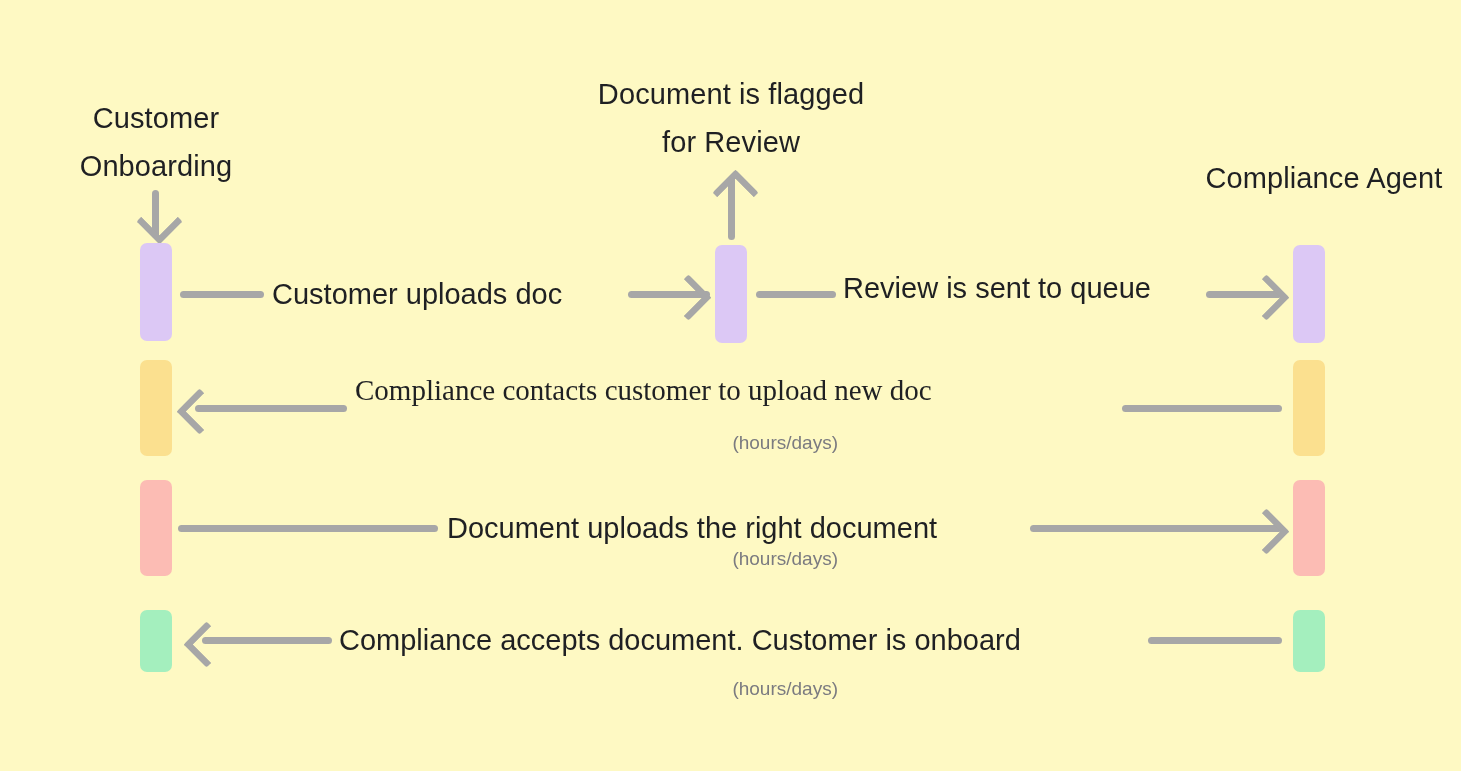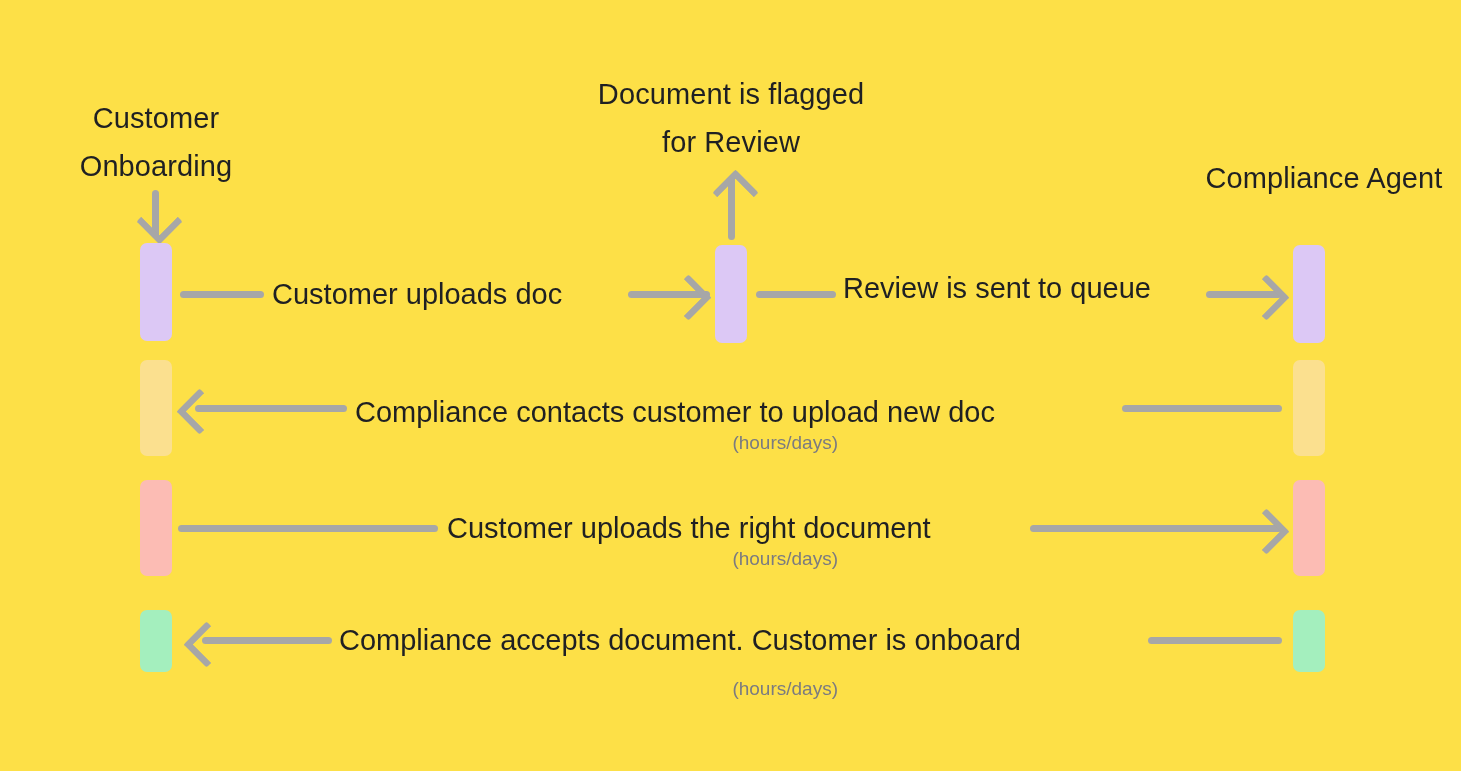--- a/index.html
+++ b/index.html
@@ -8,21 +8,21 @@
     background: #ffffff;
   }
   body {
     font-family: "Liberation Sans", sans-serif;
     -webkit-font-smoothing: antialiased;
   }
   #canvas {
     position: relative;
     width: 1461px;
     height: 771px;
-    background: #fde047;
+    background: #fef9c3;
     overflow: hidden;
   }
 
   
   .col-header {
     position: absolute;
     color: #1f2023;
     font-size: 29px;
     line-height: 48px;
     letter-spacing: 0.1px;
@@ -115,29 +115,29 @@
   <div class="line" style="left:756px; top:291px; width:80px;"></div>
   <div class="msg" style="left:843px; top:271px;">Review is sent to queue</div>
   <div class="line" style="left:1206px; top:291px; width:76px;"></div>
   <div class="head right" style="left:1250px; top:281px;"></div>
 
   <div class="bar" style="left:140px; top:360px; height:96px; background:#fbe08f;"></div>
   <div class="bar" style="left:1293px; top:360px; height:96px; background:#fbe08f;"></div>
 
   <div class="head left" style="left:183px; top:395px;"></div>
   <div class="line" style="left:195px; top:405px; width:152px;"></div>
-  <div class="msg" style="left:355px; top:395px;">Compliance contacts customer to upload new doc</div>
+  <div class="msg" style="left:355px; top:373px;font-family:Liberation Serif, serif;">Compliance contacts customer to upload new doc</div>
   <div class="line" style="left:1122px; top:405px; width:160px;"></div>
   <div class="sub" style="left:638px; top:431px; width:200px;">(hours/days)</div>
 
   <div class="bar" style="left:140px; top:480px; height:96px; background:#fcbcb4;"></div>
   <div class="bar" style="left:1293px; top:480px; height:96px; background:#fcbcb4;"></div>
 
   <div class="line" style="left:178px; top:525px; width:260px;"></div>
-  <div class="msg" style="left:447px; top:511px;">Customer uploads the right document</div>
+  <div class="msg" style="left:447px; top:511px;">Document uploads the right document</div>
   <div class="line" style="left:1030px; top:525px; width:252px;"></div>
   <div class="head right" style="left:1250px; top:515px;"></div>
   <div class="sub" style="left:638px; top:547px; width:200px;">(hours/days)</div>
 
   <div class="bar" style="left:140px; top:610px; height:62px; background:#a4efbe;"></div>
   <div class="bar" style="left:1293px; top:610px; height:62px; background:#a4efbe;"></div>
 
   <div class="head left" style="left:190px; top:628px;"></div>
   <div class="line" style="left:202px; top:637px; width:130px;"></div>
   <div class="msg" style="left:339px; top:623px;text-align:right;">Compliance accepts document. Customer is onboard</div>

